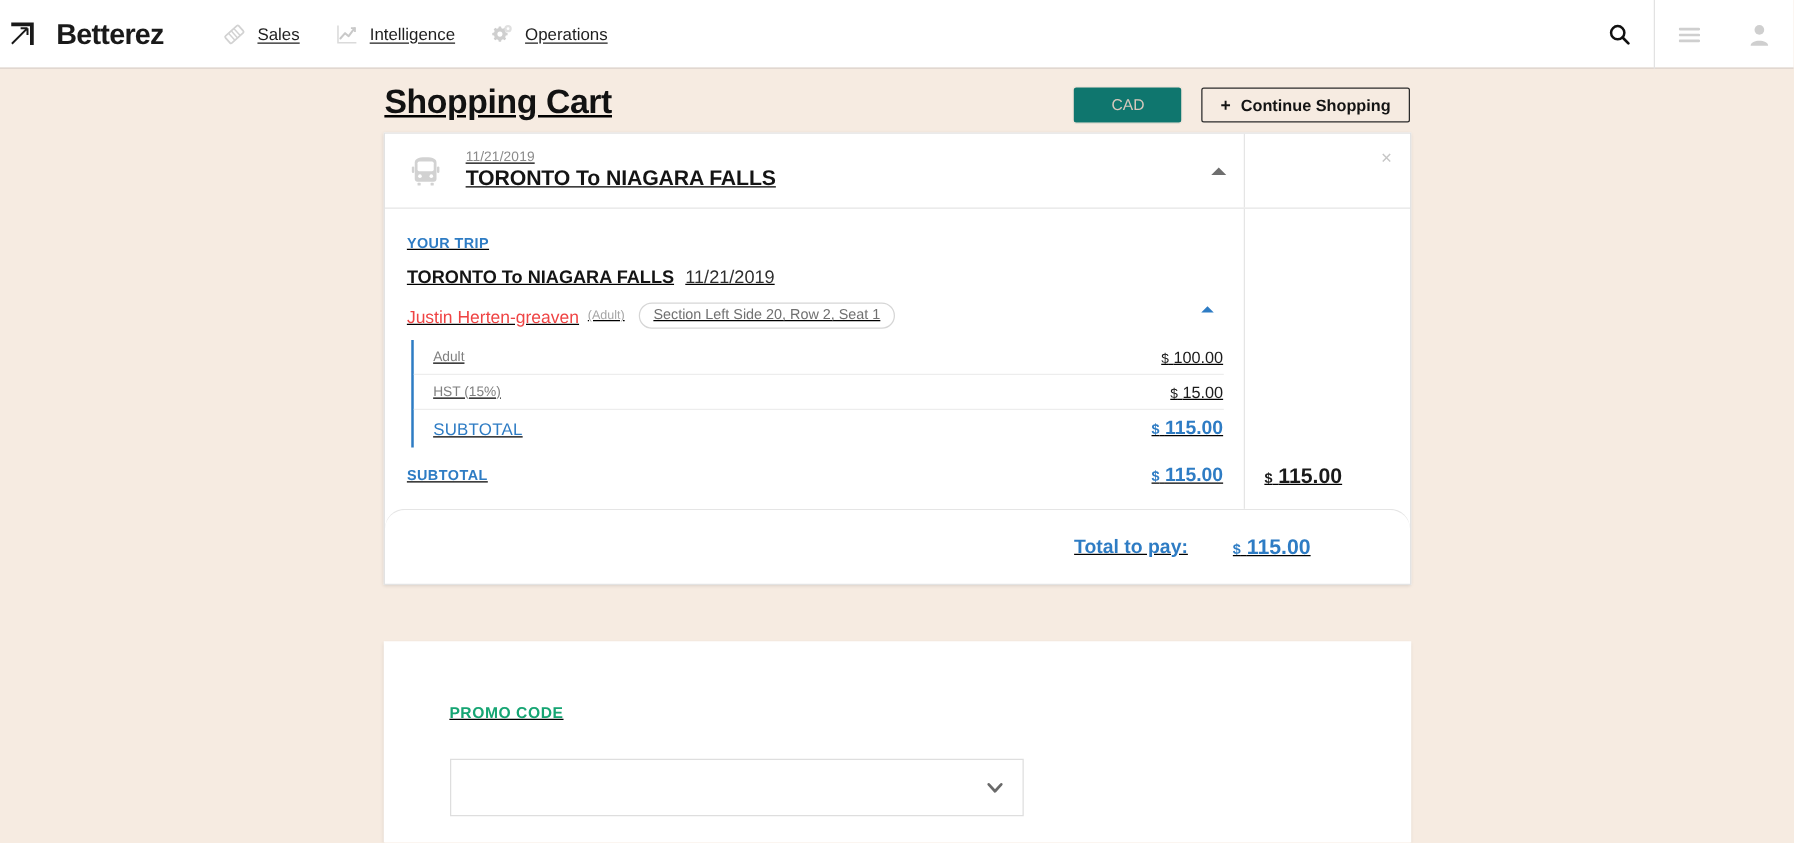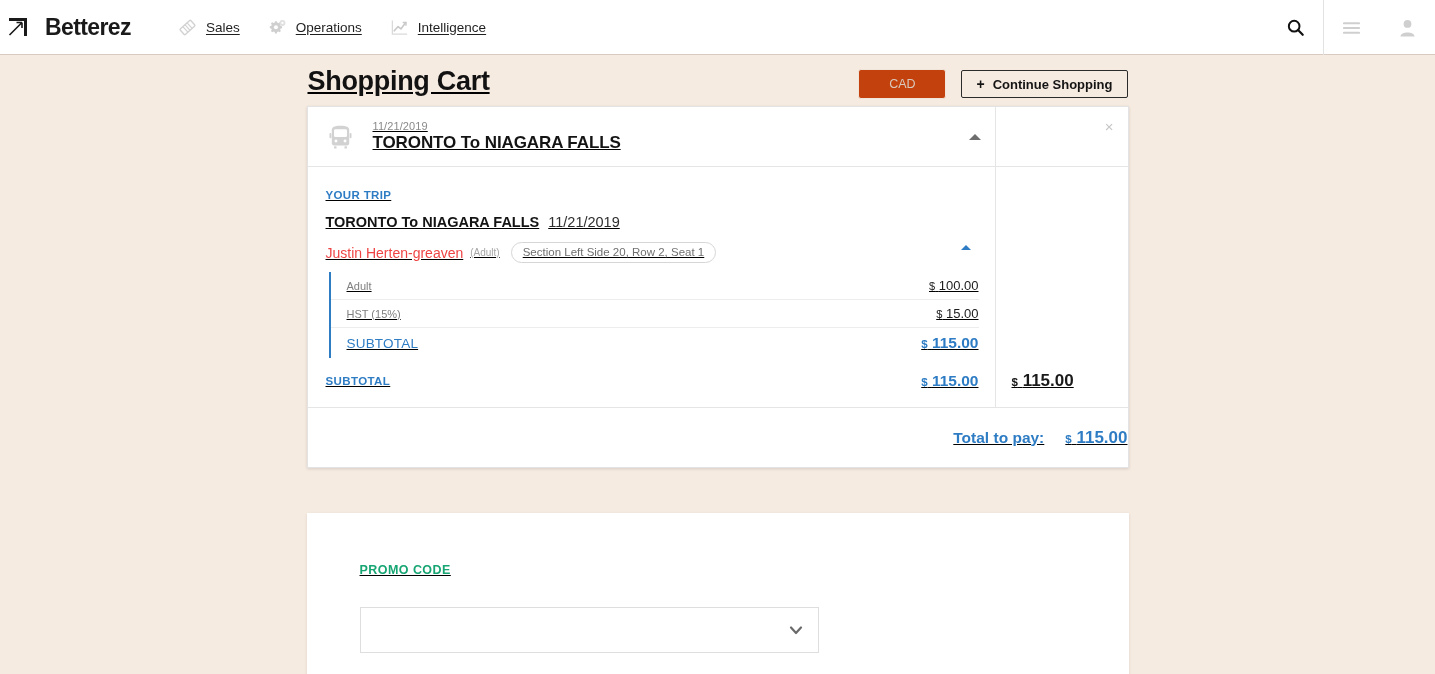--- a/index.html
+++ b/index.html
@@ -62,21 +62,21 @@
   .page-title {
     font-size: 27px; font-weight: bold; color: #121212;
     letter-spacing: -0.3px;
   }
   .head-actions {
     position: absolute; right: 0; top: 14px;
     display: flex; align-items: center; gap: 15px;
   }
   .cad-btn {
     width: 88px; height: 30px;
-    background: #c2410c;
+    background: #0f766e;
     border: 1px solid #f1e4d9;
     border-radius: 3px;
     color: #d9c9bd;
     font-size: 12.5px;
     display: flex; align-items: center; justify-content: center;
     cursor: pointer;
   }
   .continue-btn {
     height: 28px; padding: 0 14px;
     background: transparent;
@@ -212,21 +212,23 @@
     display: flex; align-items: flex-end; justify-content: flex-start;
     padding: 0 0 16px 16px;
   }
   .right-total { font-size: 17px; font-weight: bold; color: #1a1a1a; }
   .right-total .cur { font-size: 11.5px; }
 
   .total-pay-row {
     border-top: 1px solid #e5e5e5;
     height: 60px;
     display: flex; align-items: center; justify-content: flex-end;
-    gap: 21px;
+    padding-right: 79px;
+    gap: 36px;
+    border-radius: 16px;
   }
   .total-pay-label { font-size: 15.5px; font-weight: bold; color: #2e7cc4; }
   .total-pay-amt { font-size: 17px; font-weight: bold; color: #2e7cc4; }
   .total-pay-amt .cur { font-size: 11.5px; }
 
   
   .promo-card {
     width: 822px; margin: 45px auto 0;
     background: #fff;
     min-height: 170px;
@@ -279,43 +281,43 @@
     <div class="nav-item">
       <svg class="nav-ico" viewBox="0 0 20 20">
         <g transform="rotate(-42 10 10)">
           <rect x="2.5" y="6" width="15" height="8" rx="1.2" fill="none" stroke="#d2d2d2" stroke-width="1.5"></rect>
           <line x1="7" y1="6" x2="7" y2="14" stroke="#d2d2d2" stroke-width="1.2"></line>
           <line x1="10" y1="6" x2="10" y2="14" stroke="#d2d2d2" stroke-width="1.2"></line>
           <line x1="13" y1="6" x2="13" y2="14" stroke="#d2d2d2" stroke-width="1.2"></line>
         </g>
       </svg>
       <span class="nav-label">Sales</span>
+    </div>
+
+    <div class="nav-item">
+      <svg class="nav-ico" viewBox="0 0 20 20">
+        <path d="M2.5 2.5 V17 H18" fill="none" stroke="#dadada" stroke-width="1.3"></path>
+        <path d="M4.5 13.5 L8.5 9 L11.5 11.5 L16.5 4.8" fill="none" stroke="#c9c9c9" stroke-width="1.7" stroke-linejoin="round" stroke-linecap="round"></path>
+        <path d="M13.4 4.8 h3.4 v3.3" fill="none" stroke="#c9c9c9" stroke-width="1.5"></path>
+      </svg>
+      <span class="nav-label">Intelligence</span>
     </div>
 
     <div class="nav-item">
       <svg class="nav-ico" viewBox="0 0 20 20">
         <g fill="#cfcfcf">
           <path d="M7.4 3.3 h1.9 l.35 1.5 1.3.55 1.3-.85 1.35 1.35-.85 1.3.55 1.3 1.5.35v1.9 l-1.5.35-.55 1.3.85 1.3-1.35 1.35-1.3-.85-1.3.55-.35 1.5H7.4l-.35-1.5-1.3-.55-1.3.85-1.35-1.35.85-1.3-.55-1.3-1.5-.35V8.8l1.5-.35.55-1.3-.85-1.3L4.45 4.5l1.3.85 1.3-.55z"></path>
           <circle cx="8.35" cy="9.75" r="2.15" fill="#ffffff"></circle>
         </g>
         <g fill="#e0e0e0">
           <circle cx="15.2" cy="5.2" r="3.1"></circle>
           <circle cx="15.2" cy="5.2" r="1.2" fill="#ffffff"></circle>
         </g>
       </svg>
       <span class="nav-label">Operations</span>
-    </div>
-
-    <div class="nav-item">
-      <svg class="nav-ico" viewBox="0 0 20 20">
-        <path d="M2.5 2.5 V17 H18" fill="none" stroke="#dadada" stroke-width="1.3"></path>
-        <path d="M4.5 13.5 L8.5 9 L11.5 11.5 L16.5 4.8" fill="none" stroke="#c9c9c9" stroke-width="1.7" stroke-linejoin="round" stroke-linecap="round"></path>
-        <path d="M13.4 4.8 h3.4 v3.3" fill="none" stroke="#c9c9c9" stroke-width="1.5"></path>
-      </svg>
-      <span class="nav-label">Intelligence</span>
     </div>
 
   </div>
 
   <div class="nav-right">
     <div class="nav-btn">
       <svg width="19" height="19" viewBox="0 0 20 20">
         <circle cx="8.6" cy="8.6" r="5.6" fill="none" stroke="#111" stroke-width="2.1"></circle>
         <line x1="12.7" y1="12.7" x2="17.6" y2="17.6" stroke="#111" stroke-width="2.3" stroke-linecap="round"></line>
       </svg>

